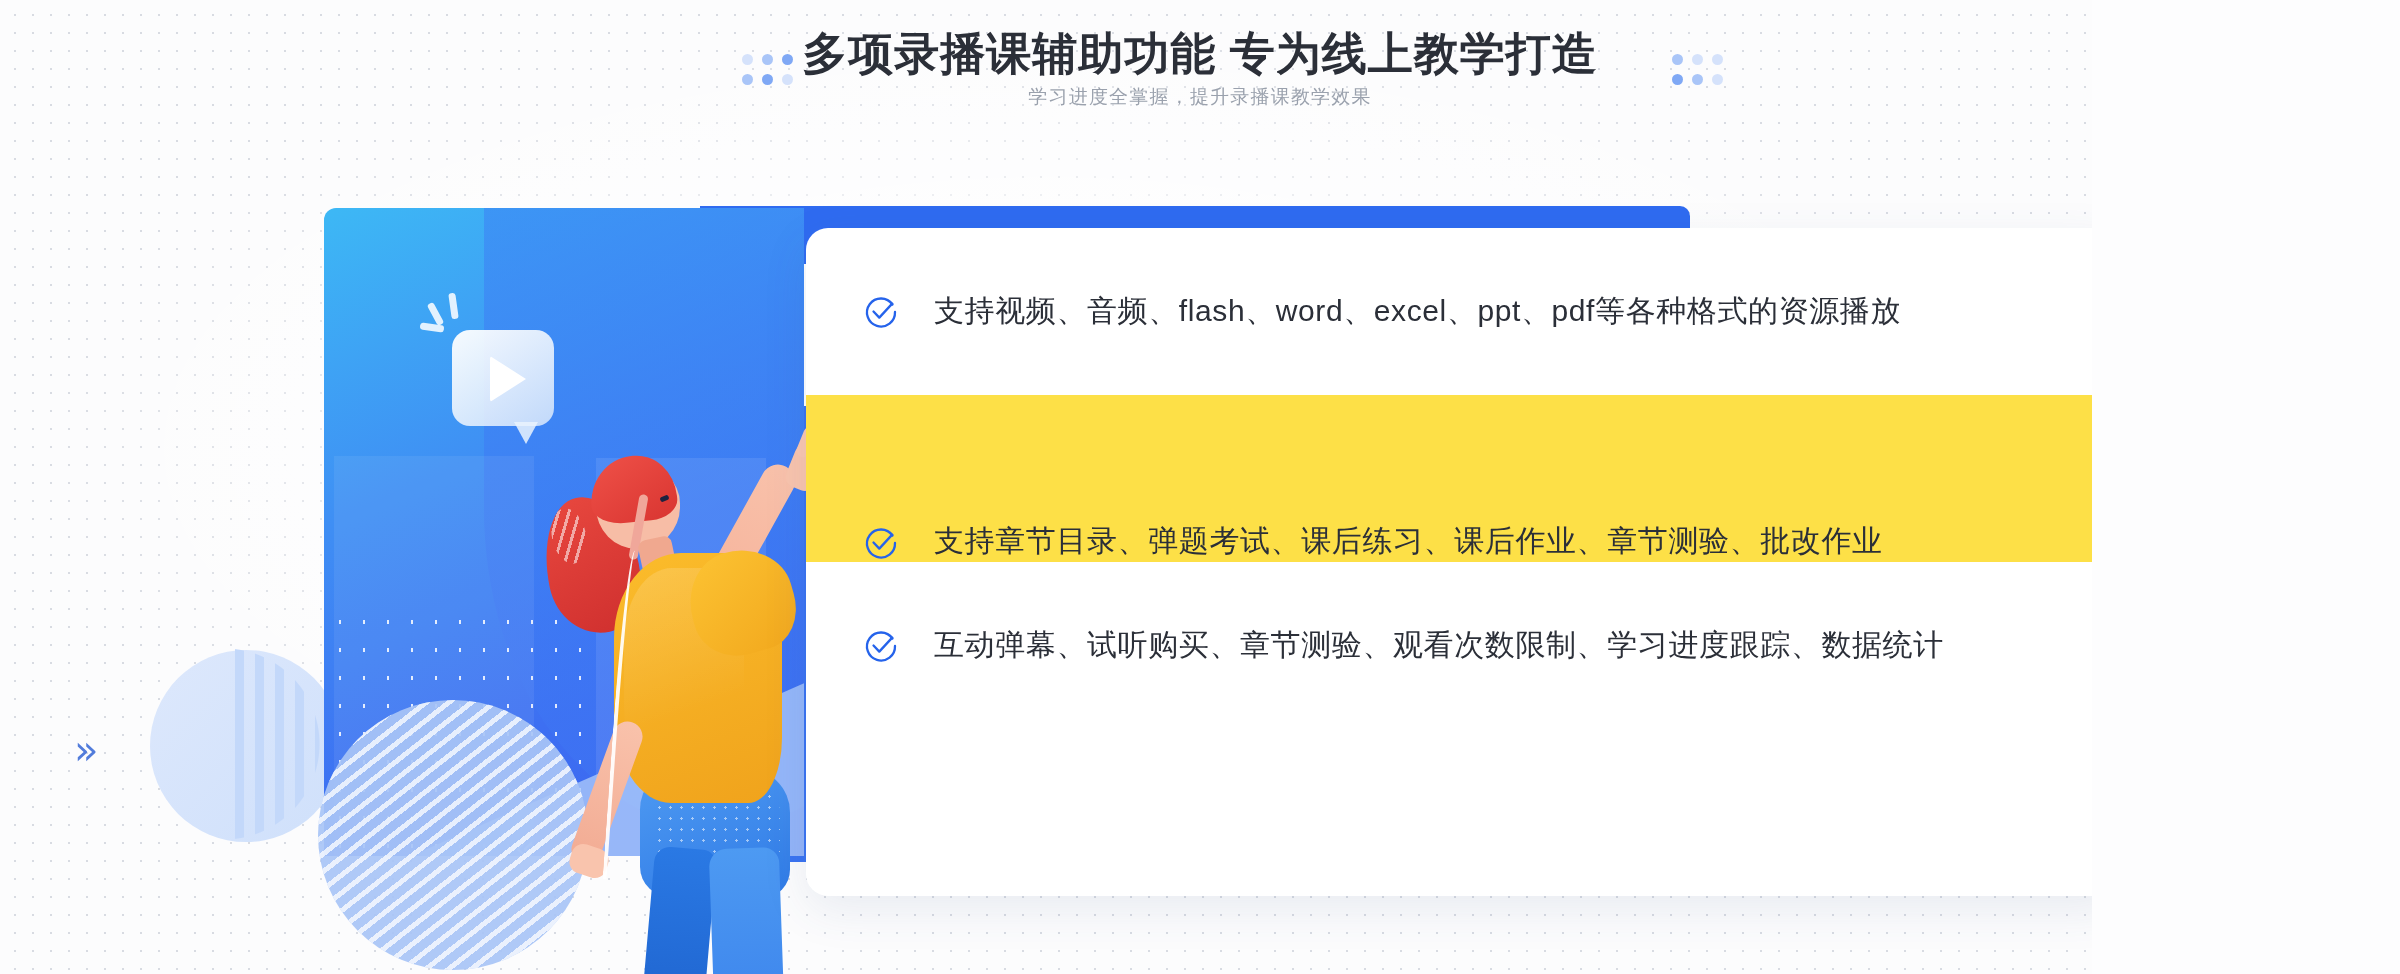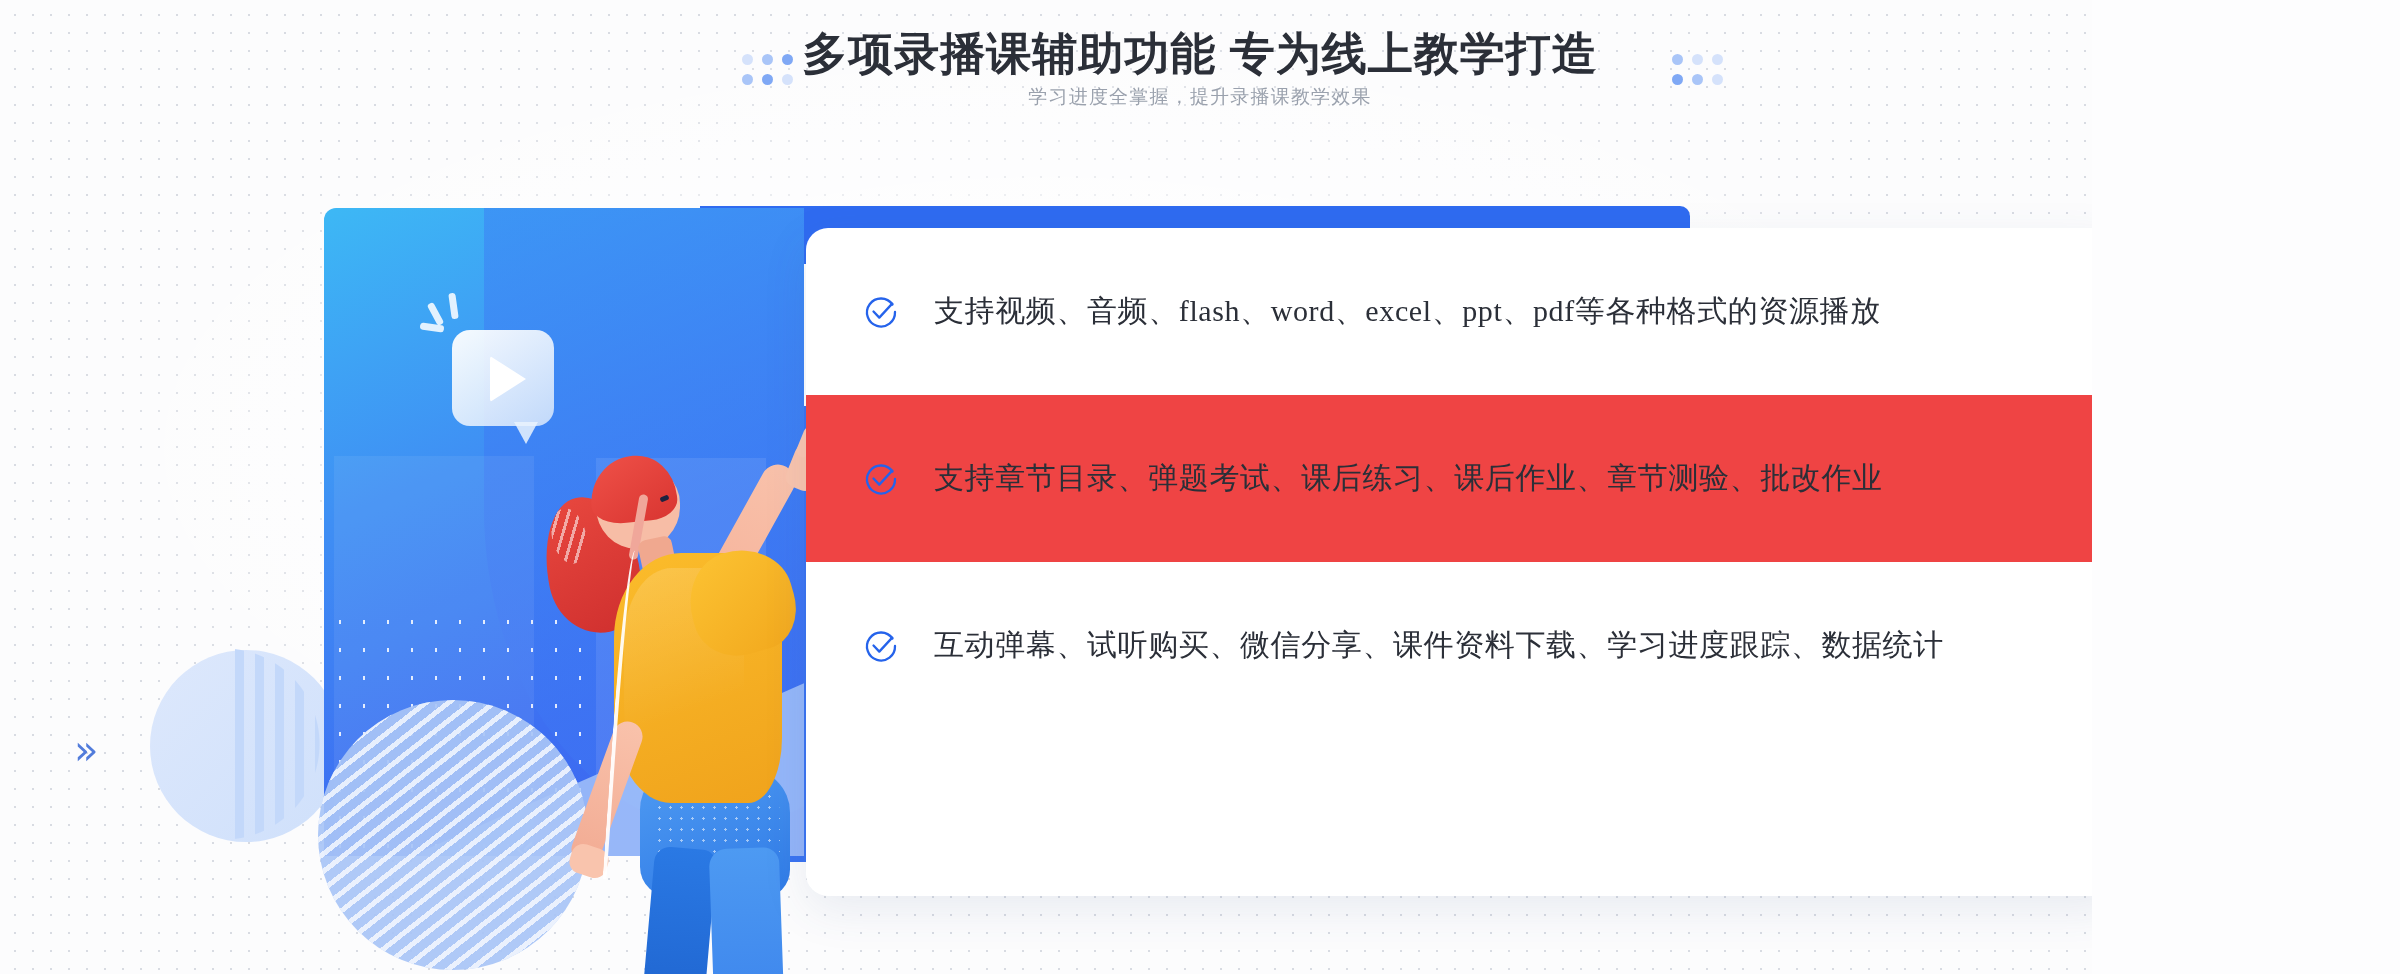--- a/index.html
+++ b/index.html
@@ -347,31 +347,31 @@
 
   
   .card {
     position: absolute;
     left: 806px; top: 228px;
     width: 1318px; height: 668px;
     background: #ffffff;
     border-radius: 22px;
     box-shadow: 0 14px 46px rgba(62,86,140,.10);
     overflow: hidden;
-    font-family: Liberation Serif, serif;
   }
   .row {
     display: flex;
     align-items: center;
     height: 167px;
     padding-left: 56px;
     padding-right: 40px;
   }
   .row.alt {
-    background: #ef4444;
+    background: #fde047;
+    align-items: flex-end;
   }
   .check {
     flex: 0 0 auto;
     width: 38px; height: 38px;
     margin-right: 34px;
   }
   .row-text {
     font-size: 30px;
     color: #2b2f38;
     letter-spacing: .6px;
@@ -481,18 +481,18 @@
     </div>
 
 
     <div class="row">
       <span class="check">
         <svg width="38" height="38" viewBox="0 0 38 38">
           <path d="M30.5 11.5 A 14 14 0 1 0 33 19" fill="none" stroke="#2563eb" stroke-width="2.3" stroke-linecap="round"></path>
           <path d="M11.5 18.5 L17.3 24.6 L30.2 10.6" fill="none" stroke="#2563eb" stroke-width="2.3" stroke-linecap="round" stroke-linejoin="round"></path>
         </svg>
       </span>
-      <span class="row-text">互动弹幕、试听购买、微信分享、课件资料下载、学习进度跟踪、数据统计</span>
+      <span class="row-text">互动弹幕、试听购买、章节测验、观看次数限制、学习进度跟踪、数据统计</span>
     </div>
 
   </div>
 
 </div>
 
 </body></html>

